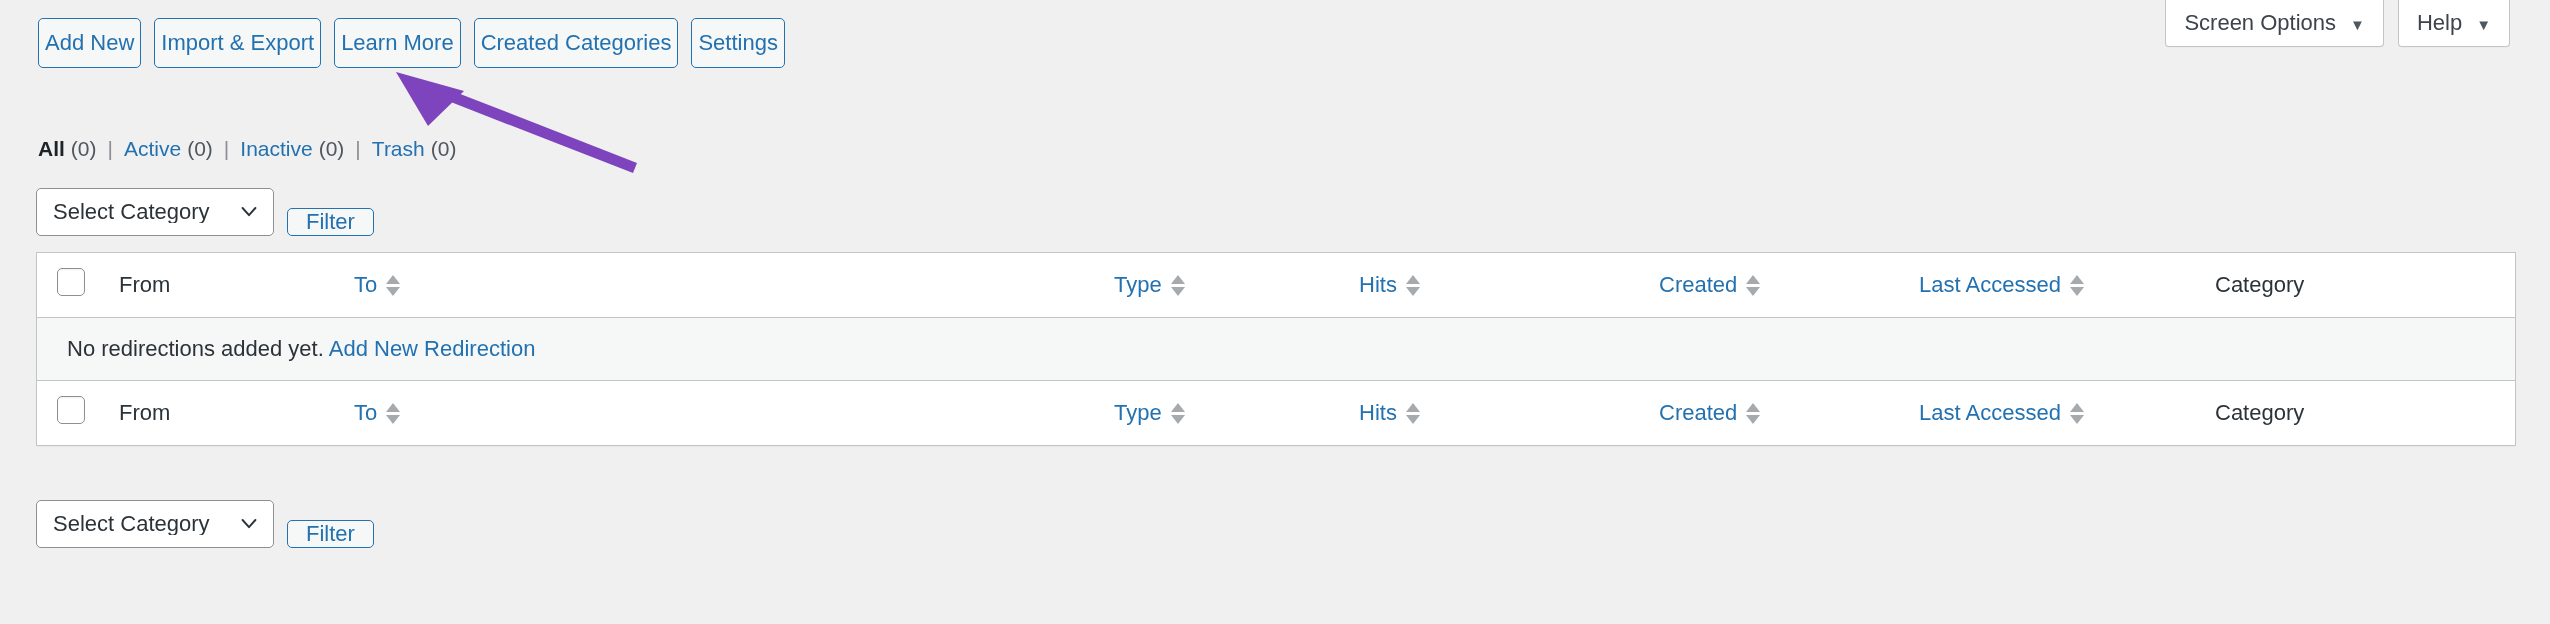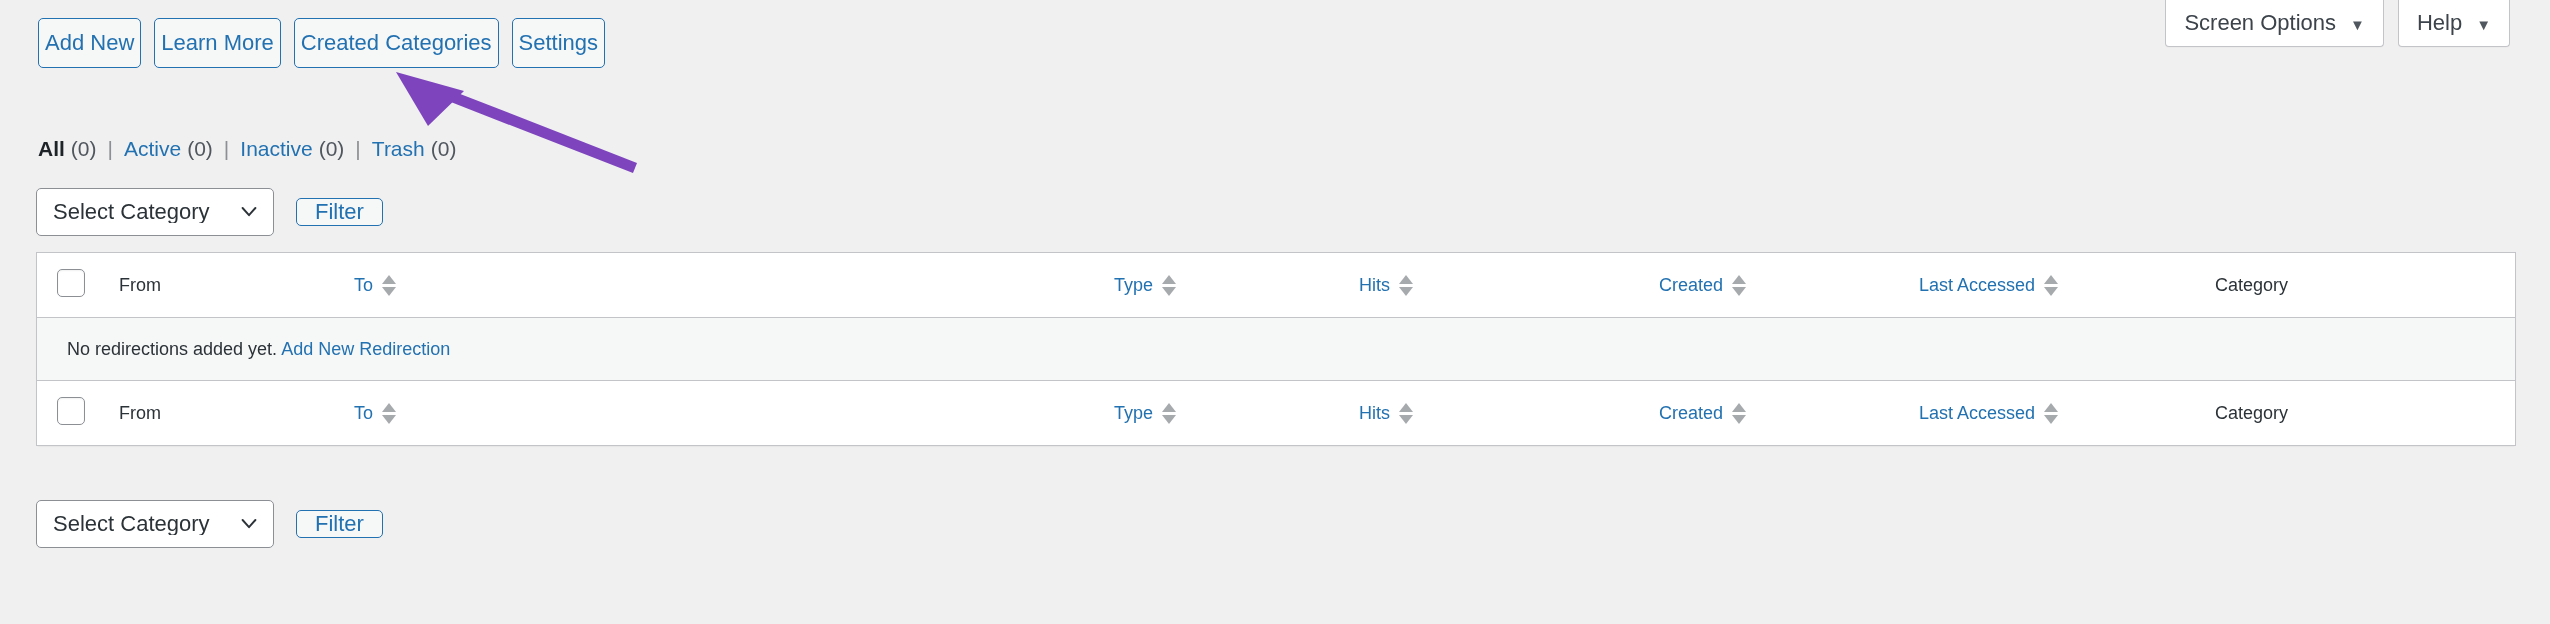--- a/index.html
+++ b/index.html
@@ -104,22 +104,22 @@
   .subsubsub .sep {
     color: #8c8f94;
     margin: 0 11px;
   }
 
   
   .tablenav {
     position: absolute;
     left: 36px;
     display: flex;
-    align-items: center;
-    gap: 22px;
+    align-items: flex-end;
+    gap: 13px;
   }
   .tablenav.top { top: 188px; }
   .tablenav.bottom { top: 500px; }
 
   .select-wrap {
     position: relative;
     display: inline-flex;
     align-items: center;
   }
   .cat-select {
@@ -164,21 +164,21 @@
     border-collapse: collapse;
     background: #fff;
     border: 1px solid #c3c4c7;
     border-radius: 4px;
     box-shadow: 0 1px 1px rgba(0,0,0,0.04);
     table-layout: fixed;
   }
   .wp-list-table th,
   .wp-list-table td {
     text-align: left;
-    font-size: 18px;
+    font-size: 22px;
     font-weight: 400;
     padding: 0;
     vertical-align: middle;
   }
   .wp-list-table thead th,
   .wp-list-table tfoot th {
     height: 64px;
     color: #2c3338;
     border-bottom: 1px solid #c3c4c7;
   }
@@ -264,20 +264,21 @@
     <span class="caret">▼</span>
   </div>
   <div class="meta-btn">
     <span>Help</span>
     <span class="caret">▼</span>
   </div>
 </div>
 
 <div class="page-header">
   <button class="page-title-action">Add New</button>
+  <button class="page-title-action">Import &amp; Export</button>
   <button class="page-title-action">Learn More</button>
   <button class="page-title-action">Created Categories</button>
   <button class="page-title-action">Settings</button>
 </div>
 
 <div class="subsubsub">
   <a class="current">
     <span>All</span>
   </a>
   <span class="count">(0)</span>

